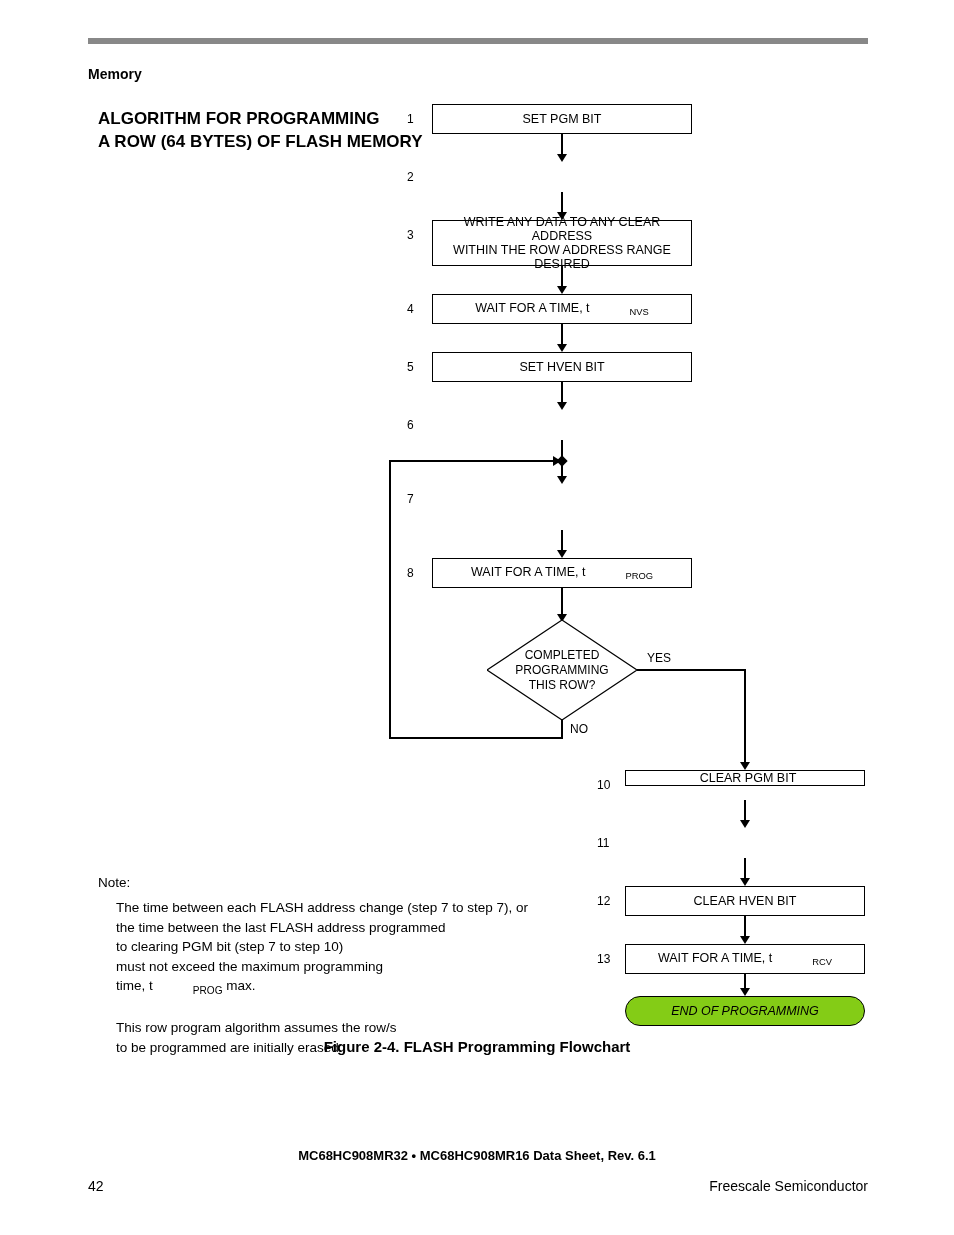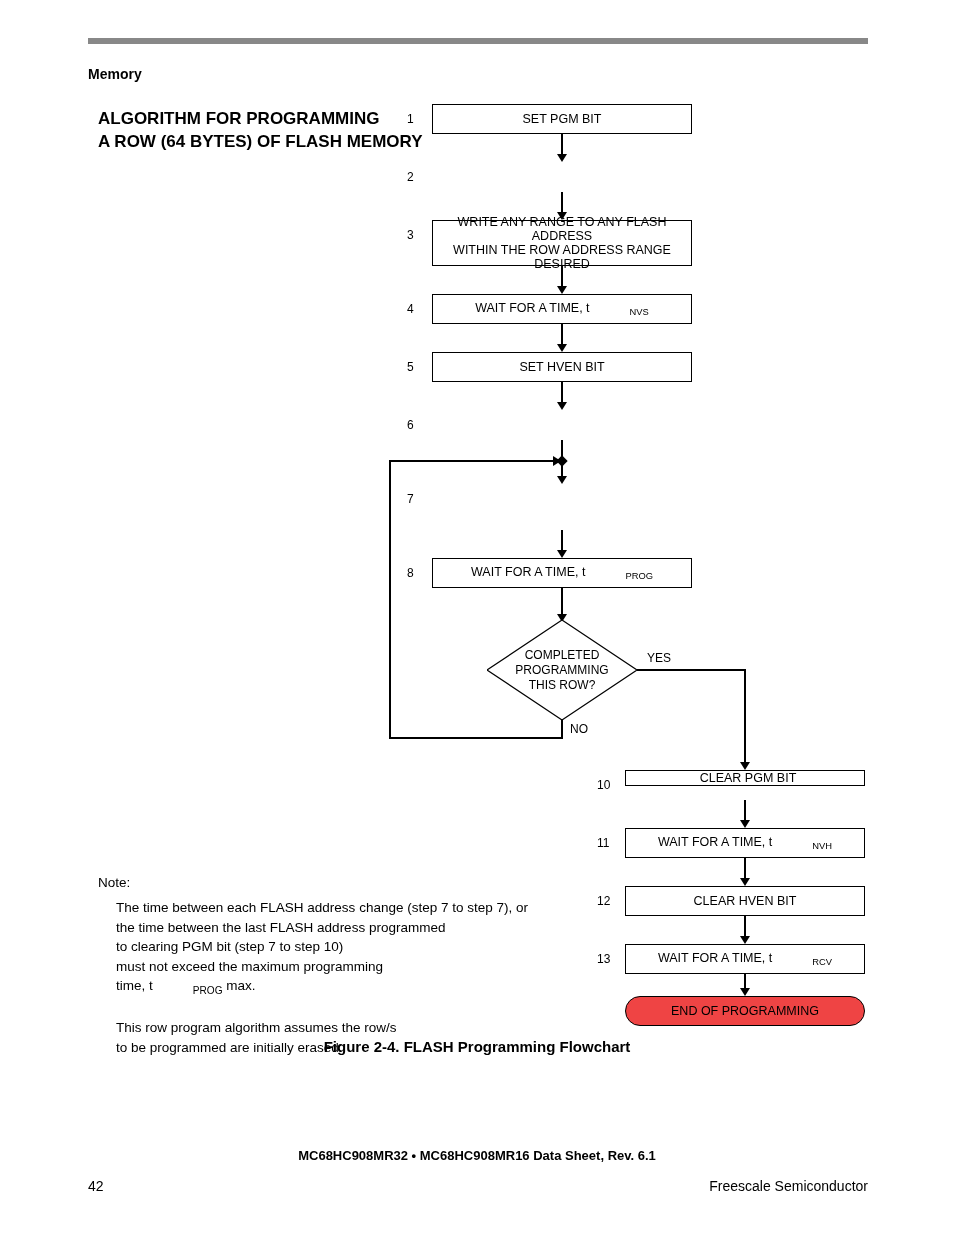--- a/index.html
+++ b/index.html
@@ -75,21 +75,22 @@
   }
   .terminator {
     position: absolute;
     border: 1px solid #000;
     border-radius: 18px;
     text-align: center;
     font-size: 12.5px;
     display: flex;
     align-items: center;
     justify-content: center;
-    background:#ef4444;
+    background:#84cc16;
+    font-style:italic;
   }
   .arrow-line { position:absolute; background:#000; }
   .arrow-head {
     position:absolute;
     width:0; height:0;
     border-left:5px solid transparent;
     border-right:5px solid transparent;
     border-top:8px solid #000;
   }
   .arrow-head-right {
@@ -155,21 +156,21 @@
   </div>
   <div class="arrow-line" style="left:561px; top:134px; width:2px; height:22px;"></div>
   <div class="arrow-head" style="left:557px; top:154px;"></div>
 
   <div class="stepnum" style="left:407px; top:170px;">2</div>
   <div class="arrow-line" style="left:561px; top:192px; width:2px; height:22px;"></div>
   <div class="arrow-head" style="left:557px; top:212px;"></div>
 
   <div class="stepnum" style="left:407px; top:228px;">3</div>
   <div class="box" style="left:432px; top:220px; width:260px; height:46px;">
-    <span>WRITE ANY RANGE TO ANY FLASH ADDRESS</span>
+    <span>WRITE ANY DATA TO ANY CLEAR ADDRESS</span>
     <span>WITHIN THE ROW ADDRESS RANGE DESIRED</span>
   </div>
   <div class="arrow-line" style="left:561px; top:266px; width:2px; height:22px;"></div>
   <div class="arrow-head" style="left:557px; top:286px;"></div>
 
   <div class="stepnum" style="left:407px; top:302px;">4</div>
   <div class="box" style="left:432px; top:294px; width:260px; height:30px;">
     <span><span>WAIT FOR A TIME, t</span><sub>NVS</sub></span>
   </div>
   <div class="arrow-line" style="left:561px; top:324px; width:2px; height:22px;"></div>
@@ -225,23 +226,20 @@
   <div class="arrow-head-right" style="left:553px; top:456px;"></div>
 
   <div class="stepnum" style="left:597px; top:778px;text-align:center;">10</div>
   <div class="box" style="left:625px; top:770px; width:240px; height:16px;padding-left:6px;">
     <span>CLEAR PGM BIT</span>
   </div>
   <div class="arrow-line" style="left:744px; top:800px; width:2px; height:22px;"></div>
   <div class="arrow-head" style="left:740px; top:820px;"></div>
 
   <div class="stepnum" style="left:597px; top:836px;">11</div>
-  <div class="box" style="left:625px; top:828px; width:240px; height:30px;">
-    <span><span>WAIT FOR A TIME, t</span><sub>NVH</sub></span>
-  </div>
   <div class="arrow-line" style="left:744px; top:858px; width:2px; height:22px;"></div>
   <div class="arrow-head" style="left:740px; top:878px;"></div>
 
   <div class="stepnum" style="left:597px; top:894px;">12</div>
   <div class="box" style="left:625px; top:886px; width:240px; height:30px;">
     <span>CLEAR HVEN BIT</span>
   </div>
   <div class="arrow-line" style="left:744px; top:916px; width:2px; height:22px;"></div>
   <div class="arrow-head" style="left:740px; top:936px;"></div>
 

